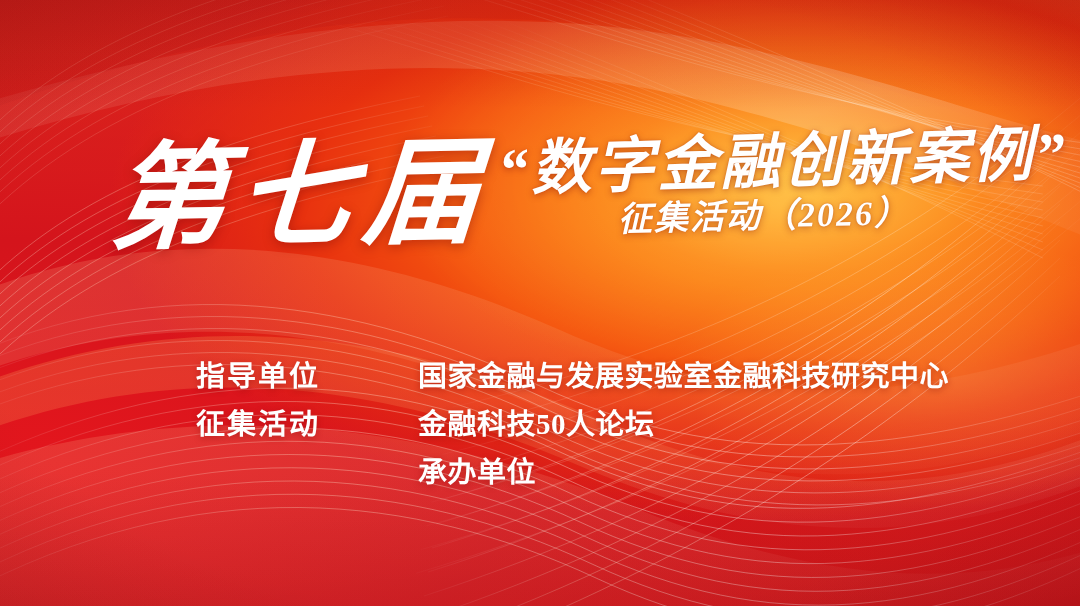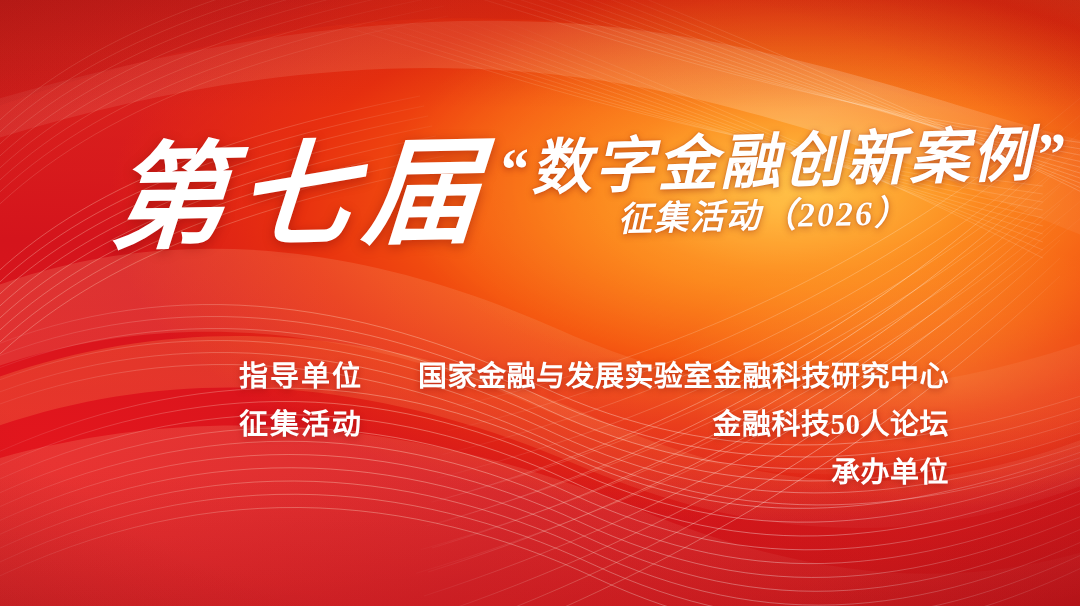--- a/index.html
+++ b/index.html
@@ -103,27 +103,26 @@
   }
   .org-label, .org-value {
     color: #ffffff;
     font-family: "Liberation Serif", "DejaVu Serif", serif;
     font-size: 29px;
     font-weight: 700;
     line-height: 1.28;
     white-space: nowrap;
     text-shadow: 0 2px 6px rgba(135,14,10,0.45);
   }
-  .org-label { letter-spacing: 2px; margin-left: 43px; }
+  .org-label { letter-spacing: 2px; }
   .org-value { letter-spacing: 0.5px; }
   .org-values-stack {
     display: flex;
     flex-direction: column;
     row-gap: 11px;
-    text-align: right;
   }
 </style>
 </head>
 <body>
 
 <div id="poster">
 
   <div class="bg-layer" id="bg-base"></div>
 
   <svg class="bg-layer" id="bg-waves" viewBox="0 0 1080 606" preserveAspectRatio="none">

